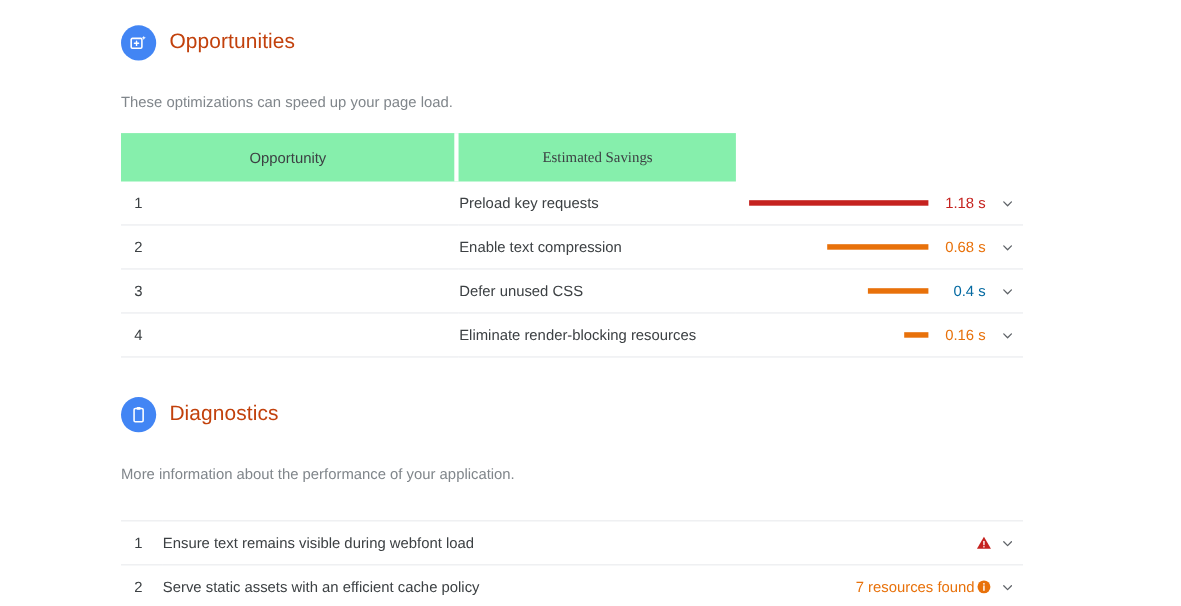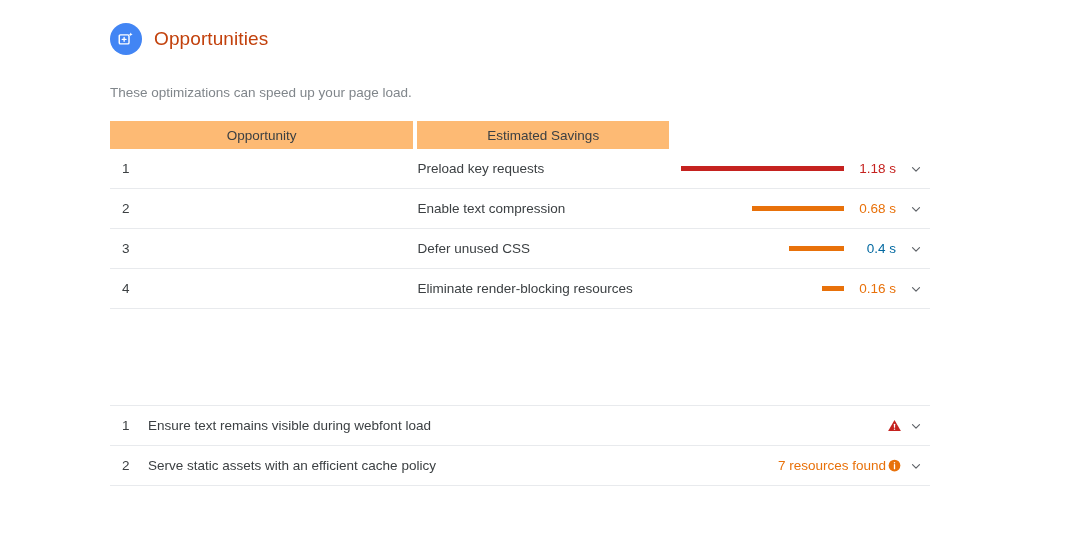--- a/index.html
+++ b/index.html
@@ -52,35 +52,36 @@
     line-height: 20px;
   }
 
   
   .opp-table {
     width: 820px;
     border-collapse: separate;
     border-spacing: 0;
   }
   .opp-head-row th {
-    background: #fdba74;
+    background: #86efac;
     font-size: 13.5px;
     font-weight: 400;
     color: #3c4043;
     text-align: center;
-    height: 28px;
+    height: 44px;
     vertical-align: middle;
     padding: 0;
   }
   .opp-head-row th.col-opportunity {
     width: 455px;
     border-right: 4px solid #ffffff;
   }
   .opp-head-row th.col-savings {
     width: 365px;
+    font-family: Liberation Serif, serif;
   }
 
   .opp-row td {
     border-bottom: 1px solid #e8eaed;
     height: 39px;
     vertical-align: middle;
     padding: 0;
     font-size: 13.5px;
     color: #3c4043;
   }
@@ -276,23 +277,33 @@
             </span>
           </div>
         </td>
       </tr>
 
     </tbody>
   </table>
 
   <div style="height:36px"></div>
 
+  <div class="section-header">
+    <div class="section-icon">
+      <svg width="18" height="18" viewBox="0 0 24 24" aria-hidden="true">
+        <path d="M8 4.5h8a1.5 1.5 0 0 1 1.5 1.5v13A1.5 1.5 0 0 1 16 20.5H8A1.5 1.5 0 0 1 6.5 19V6A1.5 1.5 0 0 1 8 4.5z" fill="none" stroke="#ffffff" stroke-width="1.9" stroke-linejoin="round"></path>
+        <rect x="9.6" y="2.6" width="4.8" height="3.4" rx="1" fill="#ffffff"></rect>
+      </svg>
+    </div>
+    <div class="section-title">Diagnostics</div>
+  </div>
 
   <div style="height:28px"></div>
 
+  <div class="section-desc">More information about the performance of your application.</div>
 
   <div style="height:32px"></div>
 
   <table class="diag-table">
     <tbody>
 
       <tr class="diag-row">
         <td class="cell-index">1</td>
         <td class="cell-title">Ensure text remains visible during webfont load</td>
         <td class="cell-savings" style="width:280px">

